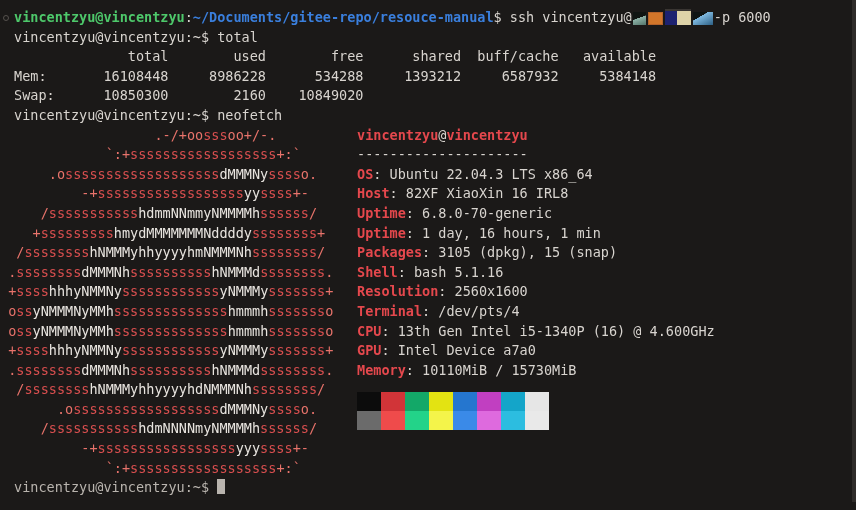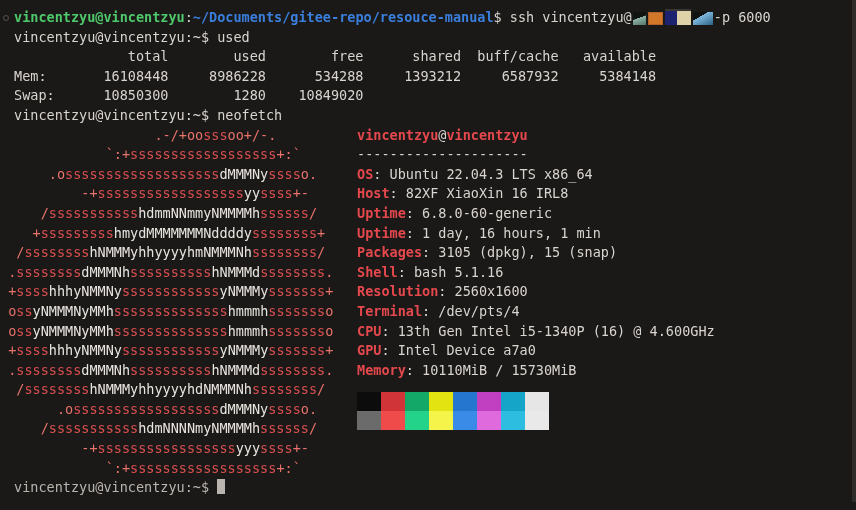--- a/index.html
+++ b/index.html
@@ -141,25 +141,25 @@
 </head>
 <body>
 
 <div id="terminal">
 
   <div id="gutter-mark"></div>
 
   <div class="line"><span class="c-green">vincentzyu@vincentzyu</span><span class="c-white">:</span><span class="c-blue">~/Documents/gitee-repo/resouce-manual</span><span class="c-white">$ </span><span class="c-white">ssh vincentzyu@</span><span class="tofu tofu-a"></span><span class="tofu tofu-b"></span><span class="tofu tofu-c"></span><span class="tofu tofu-d"></span><span class="c-white">-p 6000</span></div>
 
 
-  <div class="line"><span class="c-white">vincentzyu@vincentzyu</span><span class="c-white">:~$ </span><span class="c-white">used</span></div>
+  <div class="line"><span class="c-white">vincentzyu@vincentzyu</span><span class="c-white">:~$ </span><span class="c-white">total</span></div>
 
   <div class="line">              total        used        free      shared  buff/cache   available</div>
   <div class="line">Mem:       16108448     8986228      534288     1393212     6587932     5384148</div>
-  <div class="line">Swap:      10850300        1280    10849020</div>
+  <div class="line">Swap:      10850300        2160    10849020</div>
 
   <div class="line"><span class="c-white">vincentzyu@vincentzyu</span><span class="c-white">:~$ </span><span class="c-white">neofetch</span></div>
 
   <div id="fetch">
 
     <div id="ascii">
         <div class="line"><span>                   </span><span style="color: rgb(232, 115, 107);">.-/+oo</span><span style="color: rgb(217, 79, 79);">sss</span><span style="color: rgb(232, 115, 107);">oo+/-.</span></div>
         <div class="line"><span>             </span><span style="color: rgb(232, 115, 107);">`:+</span><span style="color: rgb(217, 79, 79);">ssssssssssssssssss</span><span style="color: rgb(232, 115, 107);">+:`</span></div>
         <div class="line"><span>      </span><span style="color: rgb(232, 115, 107);">.o</span><span style="color: rgb(217, 79, 79);">sssssssssssssssssss</span><span style="color: rgb(232, 228, 223);">dMMMNy</span><span style="color: rgb(217, 79, 79);">ssss</span><span style="color: rgb(232, 115, 107);">o.</span></div>
         <div class="line"><span>          </span><span style="color: rgb(232, 115, 107);">-+</span><span style="color: rgb(217, 79, 79);">ssssssssssssssssss</span><span style="color: rgb(232, 228, 223);">yy</span><span style="color: rgb(217, 79, 79);">ssss</span><span style="color: rgb(232, 115, 107);">+-</span></div>
@@ -178,21 +178,21 @@
         <div class="line"><span>          </span><span style="color: rgb(232, 115, 107);">-+</span><span style="color: rgb(217, 79, 79);">sssssssssssssssss</span><span style="color: rgb(232, 228, 223);">yyy</span><span style="color: rgb(217, 79, 79);">ssss</span><span style="color: rgb(232, 115, 107);">+-</span></div>
         <div class="line"><span>             </span><span style="color: rgb(232, 115, 107);">`:+</span><span style="color: rgb(217, 79, 79);">ssssssssssssssssss</span><span style="color: rgb(232, 115, 107);">+:`</span></div>
       </div>
 
     <div id="info">
       <div class="line"><span class="c-red">vincentzyu</span><span class="c-white">@</span><span class="c-red">vincentzyu</span></div>
       <div class="line rule">---------------------</div>
       <div id="info-entries">
           <div class="line"><span class="infokey">OS</span><span class="infoval">: </span><span class="infoval">Ubuntu 22.04.3 LTS x86_64</span></div>
           <div class="line"><span class="infokey">Host</span><span class="infoval">: </span><span class="infoval">82XF XiaoXin 16 IRL8</span></div>
-          <div class="line"><span class="infokey">Uptime</span><span class="infoval">: </span><span class="infoval">6.8.0-60-generic</span></div>
+          <div class="line"><span class="infokey">Uptime</span><span class="infoval">: </span><span class="infoval">6.8.0-70-generic</span></div>
           <div class="line"><span class="infokey">Uptime</span><span class="infoval">: </span><span class="infoval">1 day, 16 hours, 1 min</span></div>
           <div class="line"><span class="infokey">Packages</span><span class="infoval">: </span><span class="infoval">3105 (dpkg), 15 (snap)</span></div>
           <div class="line"><span class="infokey">Shell</span><span class="infoval">: </span><span class="infoval">bash 5.1.16</span></div>
           <div class="line"><span class="infokey">Resolution</span><span class="infoval">: </span><span class="infoval">2560x1600</span></div>
           <div class="line"><span class="infokey">Terminal</span><span class="infoval">: </span><span class="infoval">/dev/pts/4</span></div>
           <div class="line"><span class="infokey">CPU</span><span class="infoval">: </span><span class="infoval">13th Gen Intel i5-1340P (16) @ 4.600GHz</span></div>
           <div class="line"><span class="infokey">GPU</span><span class="infoval">: </span><span class="infoval">Intel Device a7a0</span></div>
           <div class="line"><span class="infokey">Memory</span><span class="infoval">: </span><span class="infoval">10110MiB / 15730MiB</span></div>
         </div>
       <div id="palette">

